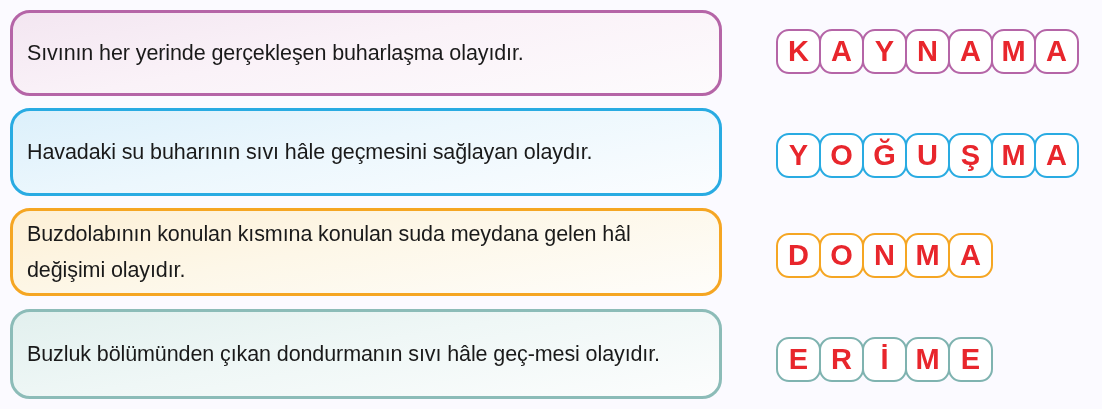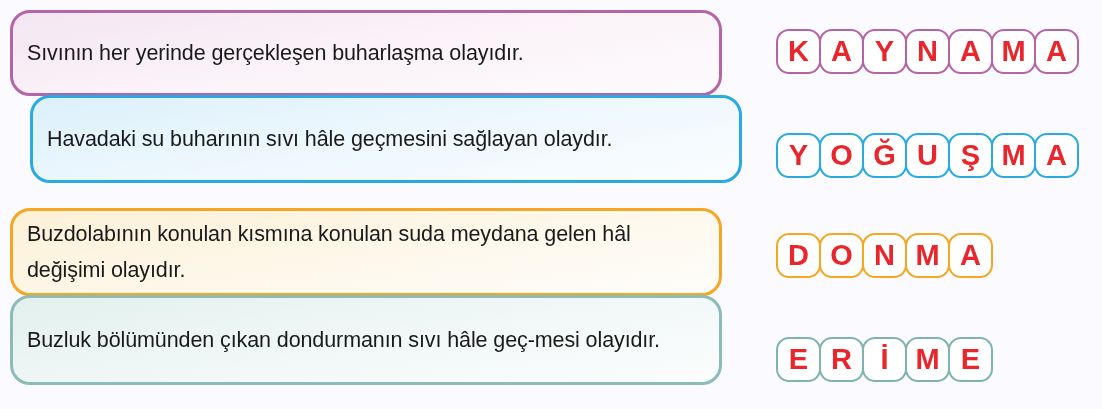--- a/index.html
+++ b/index.html
@@ -53,36 +53,35 @@
 
   
   .def-card.c1 {
     top: 10px;
     height: 86px;
     border-color: #b565a7;
     background: linear-gradient(170deg, #f3e6f1 0%, #faf2f8 45%, #fdfbfd 100%);
   }
   
   .def-card.c2 {
-    top: 95px;
+    top: 108px;
     height: 88px;
     border-color: #29abe2;
     background: linear-gradient(170deg, #dcf0fb 0%, #ecf7fd 45%, #fbfdff 100%);
-    margin-left: 20px;
   }
   
   .def-card.c3 {
     top: 208px;
     height: 88px;
     border-color: #f5a623;
     background: linear-gradient(170deg, #fdf0d6 0%, #fdf7e8 45%, #fefdfa 100%);
   }
   
   .def-card.c4 {
-    top: 295px;
+    top: 309px;
     height: 90px;
     border-color: #8cbcb8;
     background: linear-gradient(170deg, #e2f0ee 0%, #eff7f6 45%, #fcfdfd 100%);
   }
   .def-card.c4 .def-text {
     text-align: justify;
     text-align-last: left;
   }
 
   

